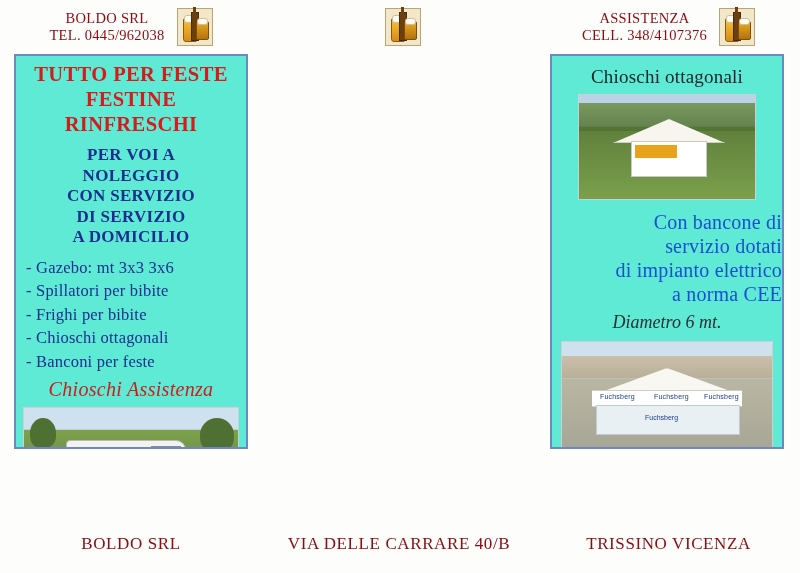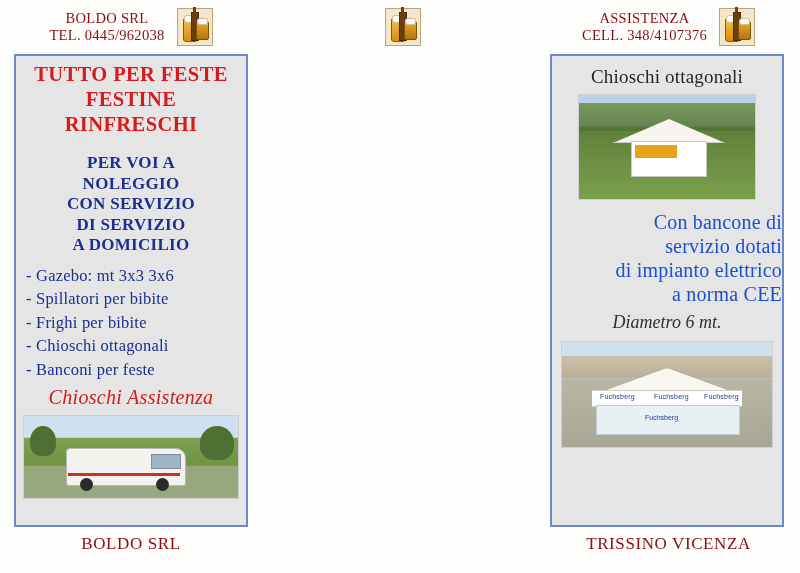--- a/index.html
+++ b/index.html
@@ -123,22 +123,22 @@
     top: -6px;
     width: 3px;
     height: 7px;
     background: #6b3f12;
   }
 
   
   .card {
     position: absolute;
     top: 54px;
-    height: 473px;
-    background: #e5e5e5;
+    height: 395px;
+    background: #5eead4;
     border: 2px solid #6f86c7;
     box-sizing: border-box;
     overflow: hidden;
   }
   .card-left  { left: 14px;  width: 234px; }
   .card-mid   { left: 282px; width: 234px; }
 
   
   .col-foot {
     position: absolute;
@@ -162,21 +162,21 @@
     letter-spacing: 0.4px;
     margin: 6px 0 0 0;
   }
   .blue-head {
     text-align: center;
     color: #1c2f8f;
     font-weight: bold;
     font-size: 17px;
     line-height: 20.5px;
     letter-spacing: 0.3px;
-    margin-top: 16px;
+    margin-top: 8px;
   }
   .bullets {
     margin: 8px 0 0 10px;
     color: #1c2f8f;
     font-size: 16.5px;
     line-height: 23.5px;
     letter-spacing: 0.2px;
   }
   .bullets div { white-space: nowrap; }
   .script {
@@ -472,20 +472,21 @@
           <span style="left:8px">Fuchsberg</span>
           <span style="left:62px">Fuchsberg</span>
           <span style="left:112px">Fuchsberg</span>
         </span>
         <span class="ks-body">
           <span>Fuchsberg</span>
         </span>
       </div>
     </div>
 
+    <div class="col-foot">VIA DELLE CARRARE 40/B</div>
   </div>
 
   <div class="col col-right">
 
     <div class="col-head">
       <span class="head-lines">
         <span class="l1">ASSISTENZA</span>
         <span class="l2">CELL. 348/4107376</span>
       </span>
       <span class="logo">

